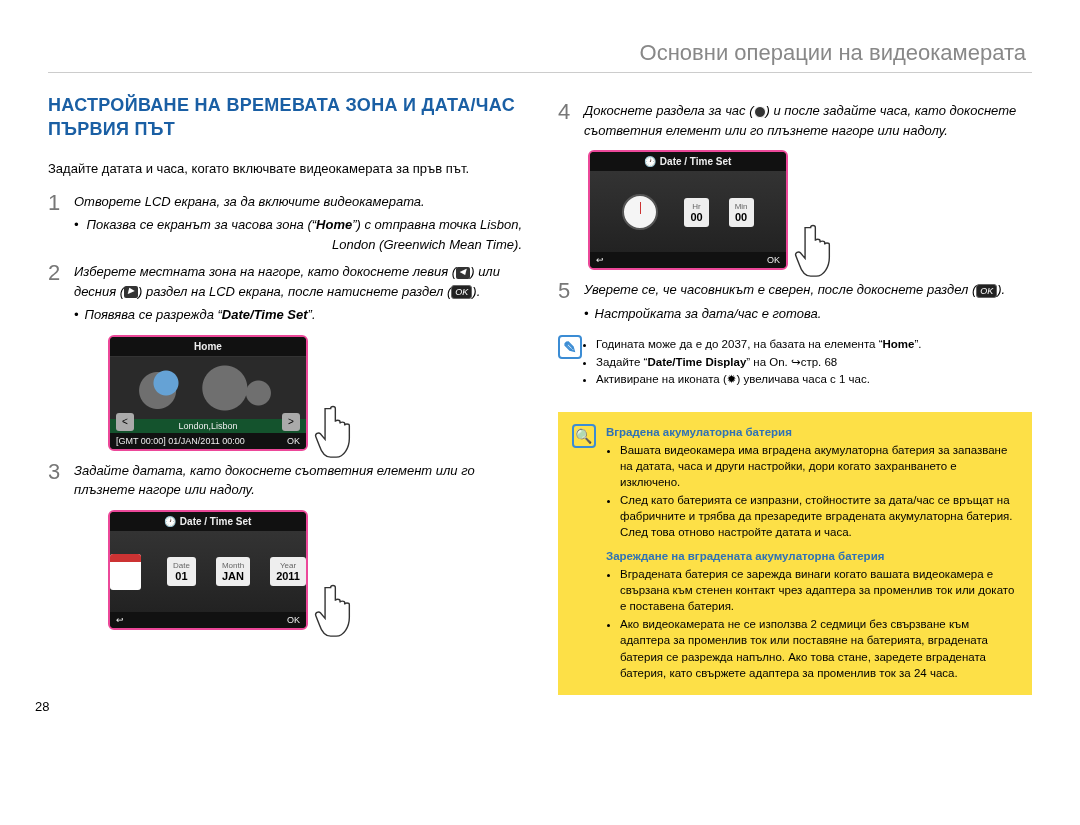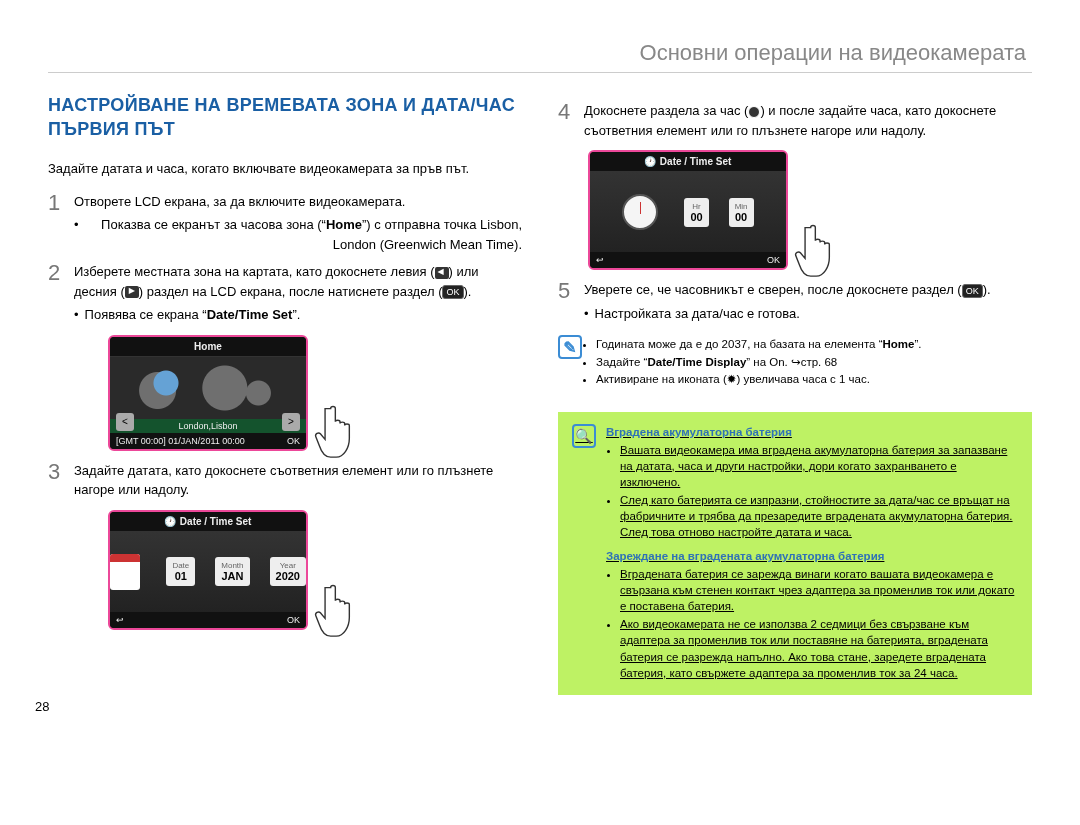--- a/index.html
+++ b/index.html
@@ -53,20 +53,21 @@
     color: #777;
     font-size: 22px;
     font-weight: 300;
     line-height: 1;
     min-width: 16px;
   }
   .stepbody {
     font-size: 13px;
     line-height: 1.5;
     flex: 1;
+    font-style: italic;
   }
   .bullet {
     display: flex;
     gap: 6px;
     margin-top: 4px;
     font-size: 13px;
     text-align: right;
   }
   .bullet::before { content: "•"; }
   .okbox {
@@ -218,25 +219,24 @@
     width: 24px; height: 24px; flex: 0 0 24px;
     border: 2px solid #3b8cd4; border-radius: 4px;
     display: flex; align-items: center; justify-content: center;
     color: #3b8cd4; font-weight: bold;
   }
   .noteicon.mag::before { content: "🔍"; font-size: 14px; }
   .noteicon.pencil::before { content: "✎"; font-size: 16px; }
   .note-ul { margin: 0; padding-left: 14px; }
   .note-ul li { margin: 2px 0; line-height: 1.35; }
   .infobox {
-    background: #bef264;
+    background: #fde047;
     padding: 12px 14px;
     margin-top: 22px;
     font-size: 11.5px;
-    text-decoration: underline;
   }
   .infobox .hdr {
     color: #2f72b6;
     font-weight: 600;
     margin: 2px 0 4px 0;
   }
   .info-ul { margin: 0 0 10px 0; padding-left: 14px; }
   .info-ul li { margin: 2px 0; line-height: 1.4; }
   .pagenum {
     position: absolute;
@@ -268,25 +268,25 @@
               <span>Показва се екранът за часова зона (“</span><b>Home</b><span>”) с отправна точка Lisbon, London (Greenwich Mean Time).</span>
             </span>
           </div>
         </div>
       </div>
 
       <div class="step">
         <div class="stepnum">2</div>
         <div class="stepbody">
           <span>
-            <span>Изберете местната зона на картата, като докоснете левия (</span><span class="arrowbox left"></span><span>) или десния (</span><span class="arrowbox right"></span><span>) раздел на LCD екрана, после натиснете раздел (</span><span class="okbox">OK</span><span>).</span>
+            <span>Изберете местната зона на нагоре, като докоснете левия (</span><span class="arrowbox left"></span><span>) или десния (</span><span class="arrowbox right"></span><span>) раздел на LCD екрана, после натиснете раздел (</span><span class="okbox">OK</span><span>).</span>
           </span>
           <div class="bullet">
             <span>
-              <span>Появява се екрана “</span><b>Date/Time Set</b><span>”.</span>
+              <span>Появява се разрежда “</span><b>Date/Time Set</b><span>”.</span>
             </span>
           </div>
         </div>
       </div>
 
       <div class="screenshot">
         <div class="screen">
           <div class="screen-title">Home</div>
           <div class="worldmap">
             <div class="navchip l">&lt;</div>
@@ -317,21 +317,21 @@
           <div class="screen-title">🕐 <span>Date / Time Set</span></div>
           <div class="screen-body">
             <div class="calpage"></div>
             <div>
               <div class="datebox"><span class="datehead">Date</span><span>01</span></div>
             </div>
             <div>
               <div class="datebox"><span class="datehead">Month</span><span>JAN</span></div>
             </div>
             <div>
-              <div class="datebox"><span class="datehead">Year</span><span>2020</span></div>
+              <div class="datebox"><span class="datehead">Year</span><span>2011</span></div>
             </div>
           </div>
           <div class="screen-foot">
             <span>↩</span>
             <span>OK</span>
           </div>
         </div>
         <div class="hand">
           <svg viewBox="0 0 60 64">
               <path d="M20 8c0-3 5-3 5 0v14c0-2 5-2 5 0v2c0-2 5-2 5 0v2c0-2 5-2 5 0v14c0 10-6 20-14 20h-6c-6 0-10-6-12-12l-4-10c-1-3 3-5 5-3l5 6V8z" fill="#fff" stroke="#333" stroke-width="1.5"></path>

